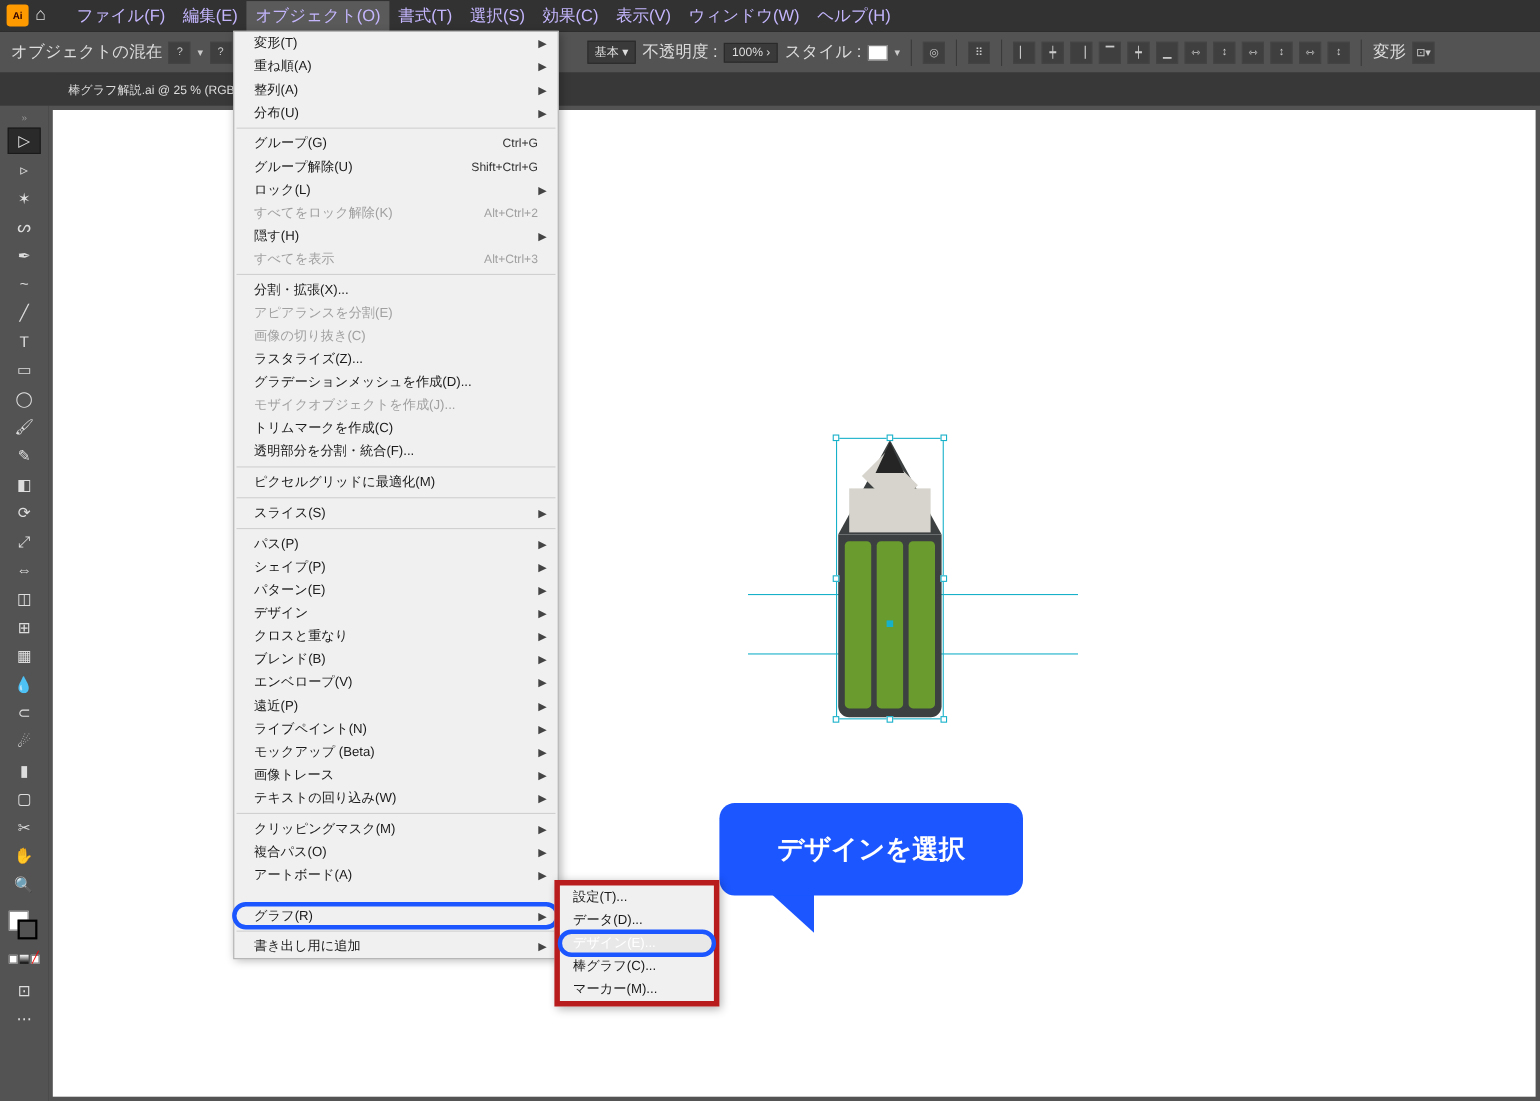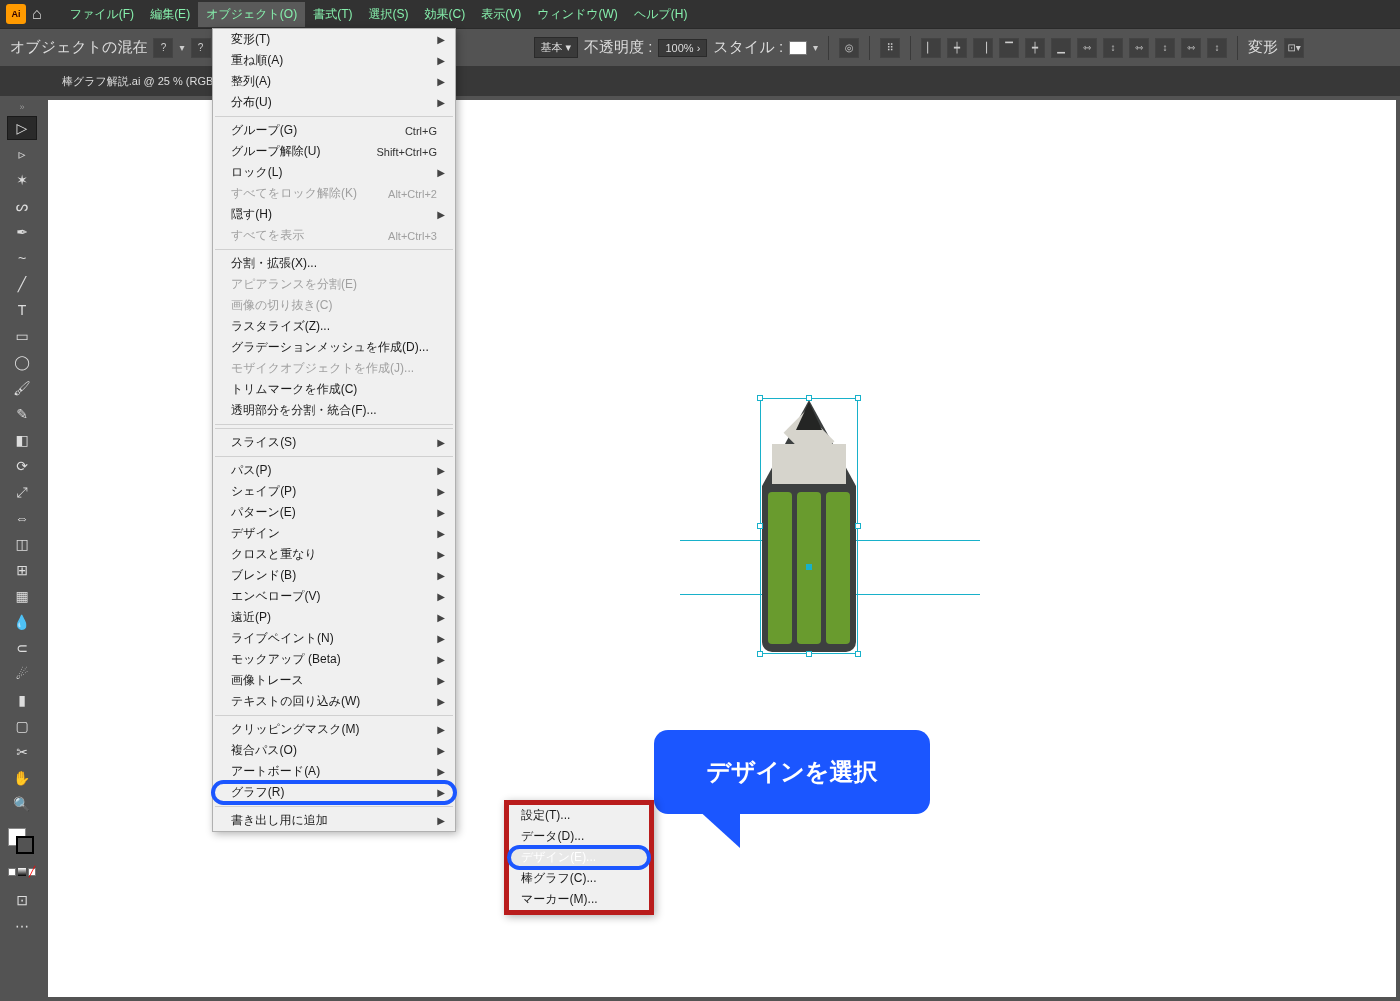--- a/index.html
+++ b/index.html
@@ -2,21 +2,21 @@
 <html><head>
 <meta charset="utf-8">
 <style>
 * { margin: 0; padding: 0; box-sizing: border-box; font-family: "Meiryo", "MS PGothic", sans-serif; }
 body { background: #323232; width: 1400px; height: 1001px; overflow: hidden; position: relative; }
 
 
 .menubar { height: 28px; background: #323232; display: flex; align-items: center; padding: 0 6px; position: relative; }
 .app-icon { width: 20px; height: 20px; background: #ff9a00; border-radius: 3px; display: flex; align-items: center; justify-content: center; font-size: 9px; font-weight: bold; color: #310000; margin-right: 6px; }
 .home-icon { color: #ddd; font-size: 16px; margin-right: 20px; }
-.menu-item { color: #86efac; font-size: 12px; padding: 4px 8px; cursor: pointer; text-align: right; }
+.menu-item { color: #c4b5fd; font-size: 15px; padding: 4px 8px; cursor: pointer; text-align: right; }
 .menu-item.active { background: #5a5a5a; }
 
 
 .controlbar { height: 38px; background: #535353; display: flex; align-items: center; padding: 0 10px; gap: 6px; border-top: 1px solid #2a2a2a; }
 .control-label { color: #ddd; font-size: 15px; }
 .control-box { background: #3a3a3a; border: 1px solid #2a2a2a; padding: 2px 6px; color: #ddd; font-size: 11px; }
 .ctrl-icon { width: 20px; height: 20px; display: inline-flex; align-items: center; justify-content: center; color: #ccc; border: 1px solid #444; background: #3f3f3f; font-size: 10px; }
 .divider-v { width: 1px; height: 24px; background: #3a3a3a; margin: 0 4px; }
 .swatch-white { width: 18px; height: 14px; background: #fff; border: 1px solid #777; }
 
@@ -27,28 +27,28 @@
 
 
 .main { display: flex; height: calc(100% - 96px); }
 .toolbar { width: 44px; background: #535353; display: flex; flex-direction: column; padding-top: 6px; gap: 2px; align-items: center; }
 .tool { width: 30px; height: 24px; display: flex; align-items: center; justify-content: center; color: #ddd; font-size: 14px; }
 .tool.active { background: #2a2a2a; border: 1px solid #1a1a1a; }
 .canvas-wrap { flex: 1; background: #535353; position: relative; }
 .canvas { position: absolute; top: 0; left: 0; right: 0; bottom: 0; background: #ffffff; margin: 4px; }
 
 
-.dropdown { position: absolute; top: 28px; left: 212px; width: 244px; background: #f0f0f0; border: 1px solid #b0b0b0; box-shadow: 2px 2px 8px rgba(0,0,0,0.3); z-index: 100; }
+.dropdown { position: absolute; top: 28px; left: 212px; width: 296px; background: #f0f0f0; border: 1px solid #b0b0b0; box-shadow: 2px 2px 8px rgba(0,0,0,0.3); z-index: 100; }
 .dd-item { height: 21px; display: flex; align-items: center; padding: 0 18px; font-size: 12px; color: #1a1a1a; position: relative; }
 .dd-item.disabled { color: #a0a0a0; }
 .dd-item .arrow { position: absolute; right: 10px; font-size: 10px; color: #444; }
 .dd-item .shortcut { position: absolute; right: 18px; font-size: 11px; color: #333; }
 .dd-item.disabled .shortcut { color: #a0a0a0; text-align: center; }
 .dd-sep { height: 1px; background: #d0d0d0; margin: 3px 2px; }
-.dd-item.ring { outline: 4px solid #1b56ff; outline-offset: -2px; border-radius: 14px; }
+.dd-item.ring { outline: 4px solid #1b56ff; outline-offset: -2px; border-radius: 14px; margin-top: 16px; }
 
 
 .submenu { position: absolute; top: 800px; left: 504px; width: 150px; background: #f0f0f0; border: 5px solid #b91c1c; box-shadow: 2px 2px 8px rgba(0,0,0,0.3); z-index: 100; }
 .sm-item { height: 21px; display: flex; align-items: center; padding: 0 12px; font-size: 12px; color: #1a1a1a; }
 .sm-item.highlight { background: #1e90ff; color: #fff; }
 .sm-item.highlight { background: #e8e8e8; }
 .sm-item.ring { outline: 4px solid #1b56ff; outline-offset: -2px; border-radius: 14px; }
 
 
 .bubble { position: absolute; top: 730px; left: 654px; width: 276px; height: 84px; background: #1b56ff; border-radius: 14px; display: flex; align-items: center; justify-content: center; color: #fff; font-size: 24px; font-weight: bold; z-index: 50; }
@@ -269,20 +269,23 @@
     <div class="dd-item disabled">
       <span>モザイクオブジェクトを作成(J)...</span>
     </div>
     <div class="dd-item">
       <span>トリムマークを作成(C)</span>
     </div>
     <div class="dd-item">
       <span>透明部分を分割・統合(F)...</span>
     </div>
     <div class="dd-sep"></div>
+    <div class="dd-item">
+      <span>ピクセルグリッドに最適化(M)</span>
+    </div>
     <div class="dd-sep"></div>
     <div class="dd-item">
       <span>スライス(S)</span>
       <span class="arrow">▶</span>
     </div>
     <div class="dd-sep"></div>
     <div class="dd-item">
       <span>パス(P)</span>
       <span class="arrow">▶</span>
     </div>

